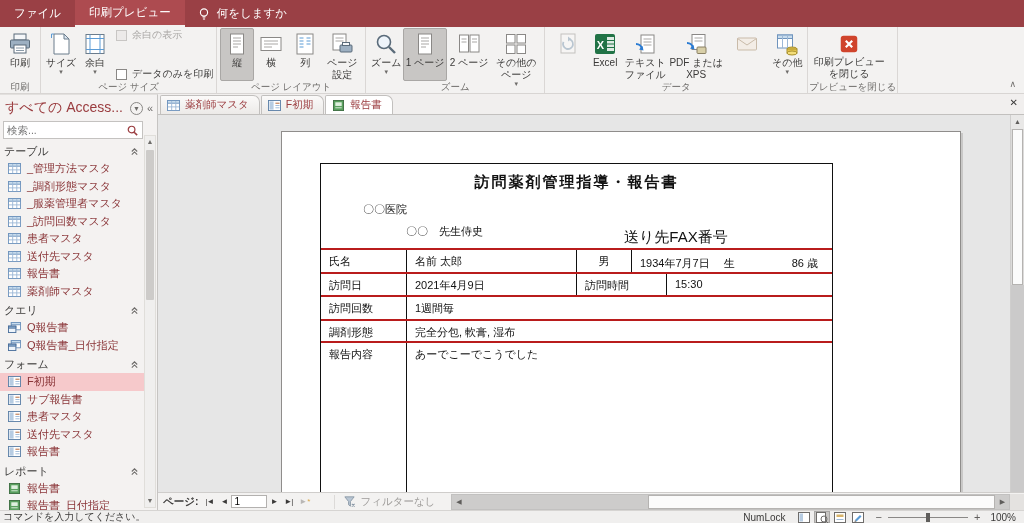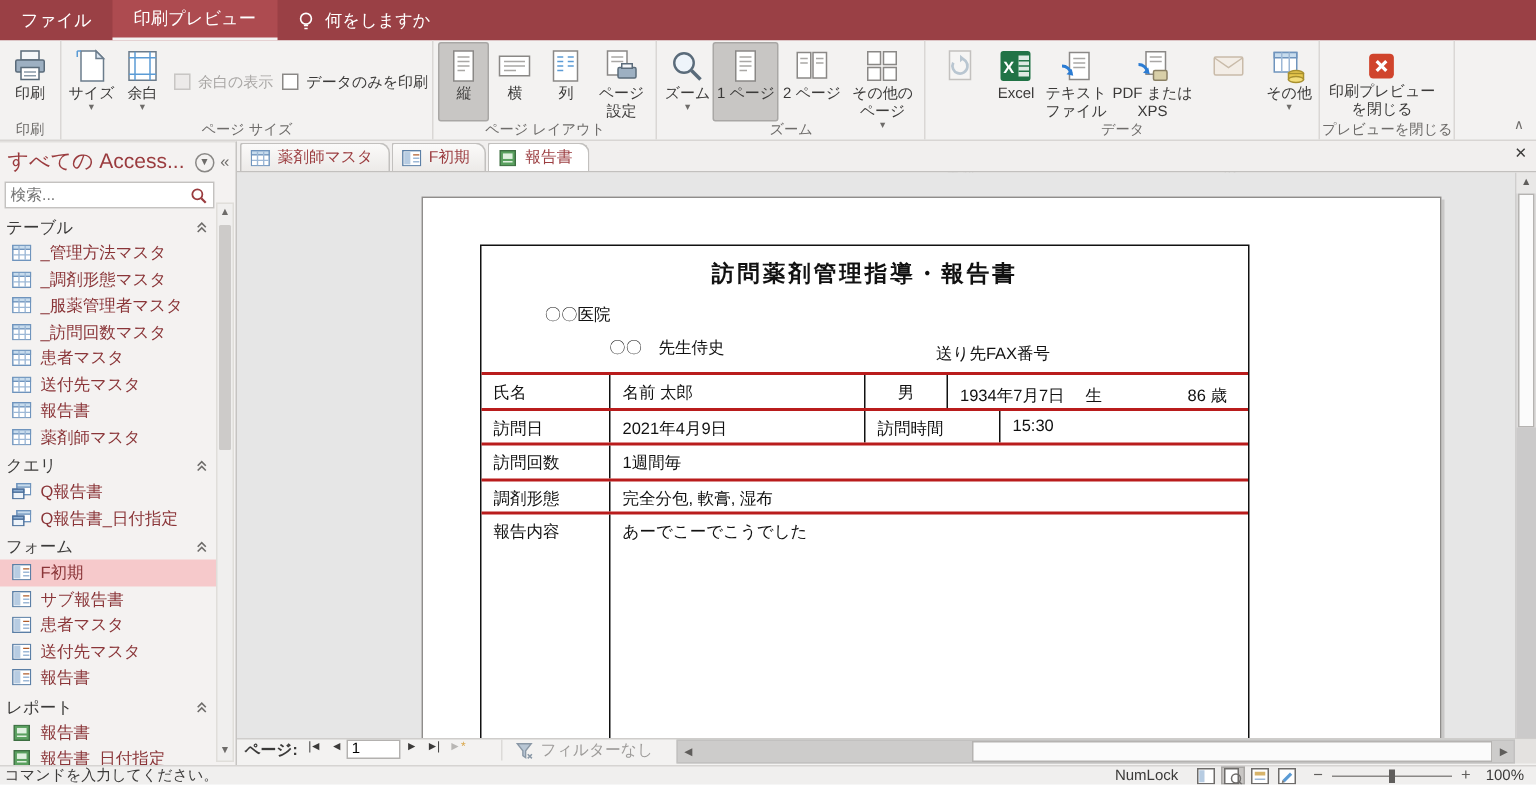--- a/index.html
+++ b/index.html
@@ -25,21 +25,21 @@
   .rgroup { display:flex; flex-direction:column; border-right:1px solid #dad7d5; padding:1px 1px 0; }
   .rgroup .content { height:53px; display:flex; align-items:stretch; padding:0 2px; }
   .rgroup .glabel { height:12px; font-size:9.5px; line-height:11px; text-align:center; color:#6e6c6a; }
   .rbtn { display:flex; flex-direction:column; align-items:center; padding-top:3px;
     font-size:10px; line-height:1.18; text-align:center; border:1px solid transparent;
     border-radius:2px; min-width:34px; }
   .rbtn .ricon { width:26px; height:24px; display:flex; align-items:center; justify-content:center; margin-bottom:1px; }
   .rbtn.pressed { background:#c8c6c4; border-color:#a9a7a5; }
   .rbtn.disabled { color:#a9a7a5;gap:40px; }
   .drop { font-size:7px; color:#6e6c6a; line-height:6px; }
-  .cbcol { display:flex; flex-direction:row; justify-content:space-between; gap:6px; margin-left:4px; }
+  .cbcol { display:flex; flex-direction:column; justify-content:space-between; gap:6px; margin-left:4px; }
   .cbrow { display:flex; align-items:center; gap:5px; font-size:10px; }
   .cbox { width:11px; height:11px; background:#fff; border:1px solid #8a8886; }
   .cbrow.disabled { color:#a9a7a5; }
   .cbrow.disabled .cbox { border-color:#c8c6c4; background:#eceae9; }
   #ribbon-collapse { position:absolute; right:8px; bottom:4px; font-size:9px; color:#6e6c6a; }
 
   
   #sidebar { position:absolute; left:0; top:94px; width:158px; height:416px;
     background:#f4f2f1; border-right:1px solid #c6c4c2; border-top:1px solid #e2e0de; }
   .sb-title { height:24px; display:flex; align-items:center; padding:2px 4px 0 5px;
@@ -79,39 +79,39 @@
     background:#e6e6e6; overflow:hidden; }
   #page { position:absolute; left:123px; top:16px; width:680px; height:600px;
     background:#fff; border:1px solid #8f8d8b; box-shadow:2px 2px 0 #c9c8c7; }
   #reportbox { position:absolute; left:38px; top:31px; width:513px; height:560px;
     border:1px solid #111; display:flex; flex-direction:column; color:#111; }
   #rheader { height:84px; position:relative; }
   .rtitle { position:absolute; left:0; right:0; top:9px; text-align:center;
     font-size:15px; font-weight:bold; letter-spacing:2px; }
   .rclinic { position:absolute; left:42px; top:38px; font-size:11px; }
   .rdoctor { position:absolute; left:85px; top:60px; font-size:11px; }
-  .rfax { position:absolute; left:303px; top:64px; font-size:11px; }
+  .rfax { position:absolute; left:303px; top:64px; font-size:15px; }
   .rrow { display:flex; border-top:2px solid #b91c1c; }
   .rrow.thick { border-top-width:2px; }
   .rc { border-left:1px solid #111; padding:4px 0 0 8px; font-size:11px; overflow:hidden; white-space:nowrap; }
   .rc:first-child { border-left:none; }
   .w-label { width:85px; } .w-val { width:170px; } .w-sex { width:55px; text-align:center; padding-left:0; }
   .w-birth { flex:1; display:flex;align-items:center; } .w-time-l { width:90px; } .w-time-v { flex:1; }
   .w-wide { flex:1; }
   .r-h24 { height:24px; } .r-h23 { height:23px; } .r-h22 { height:22px; }
   .r-fill { flex:1; }
   #vscroll { position:absolute; right:0; top:0; width:14px; height:377px; background:#dcdbda; border-left:1px solid #cfcecd; }
   #vscroll .arr { height:14px; text-align:center; font-size:7px; line-height:14px; color:#5f5d5b; background:#e9e8e7; }
   #vscroll .thumb { position:absolute; left:1px; right:1px; top:14px; height:156px;
     background:#fbfbfb; border:1px solid #b5b3b1; }
   #vscroll .track { position:absolute; left:0; right:0; top:170px; bottom:0; background:#cbcaca; }
 
   
   #navbar { position:absolute; left:158px; top:492px; width:866px; height:18px;
-    background:#f3f2f1; border-top:1px solid #cfcdcb; display:flex; align-items:flex-start; font-size:10.5px; }
+    background:#f3f2f1; border-top:1px solid #cfcdcb; display:flex; align-items:center; font-size:10.5px; }
   .pagelabel { padding:0 4px 0 5px; font-weight:bold; }
   .navbtn { font-size:8px; padding:0 3px; color:#3b3a39; }
   .bar-l::before { content:"|"; font-size:8px; margin-right:-1px; }
   .bar-r::after { content:"|"; font-size:8px; margin-left:-1px; }
   #pagebox { width:36px; height:13px; border:1px solid #b3b1af; font-size:10px; padding:0 2px;
     font-family:inherit; background:#fff; }
   .navbtn.newrec { color:#b9b7b5; }
   .navbtn.newrec .star { color:#d9a648; }
   #filterbtn { display:flex; align-items:center; gap:4px; color:#9d9b99; padding:0 8px;
     border-left:1px solid #dcdad8; margin-left:21px; height:14px; }

